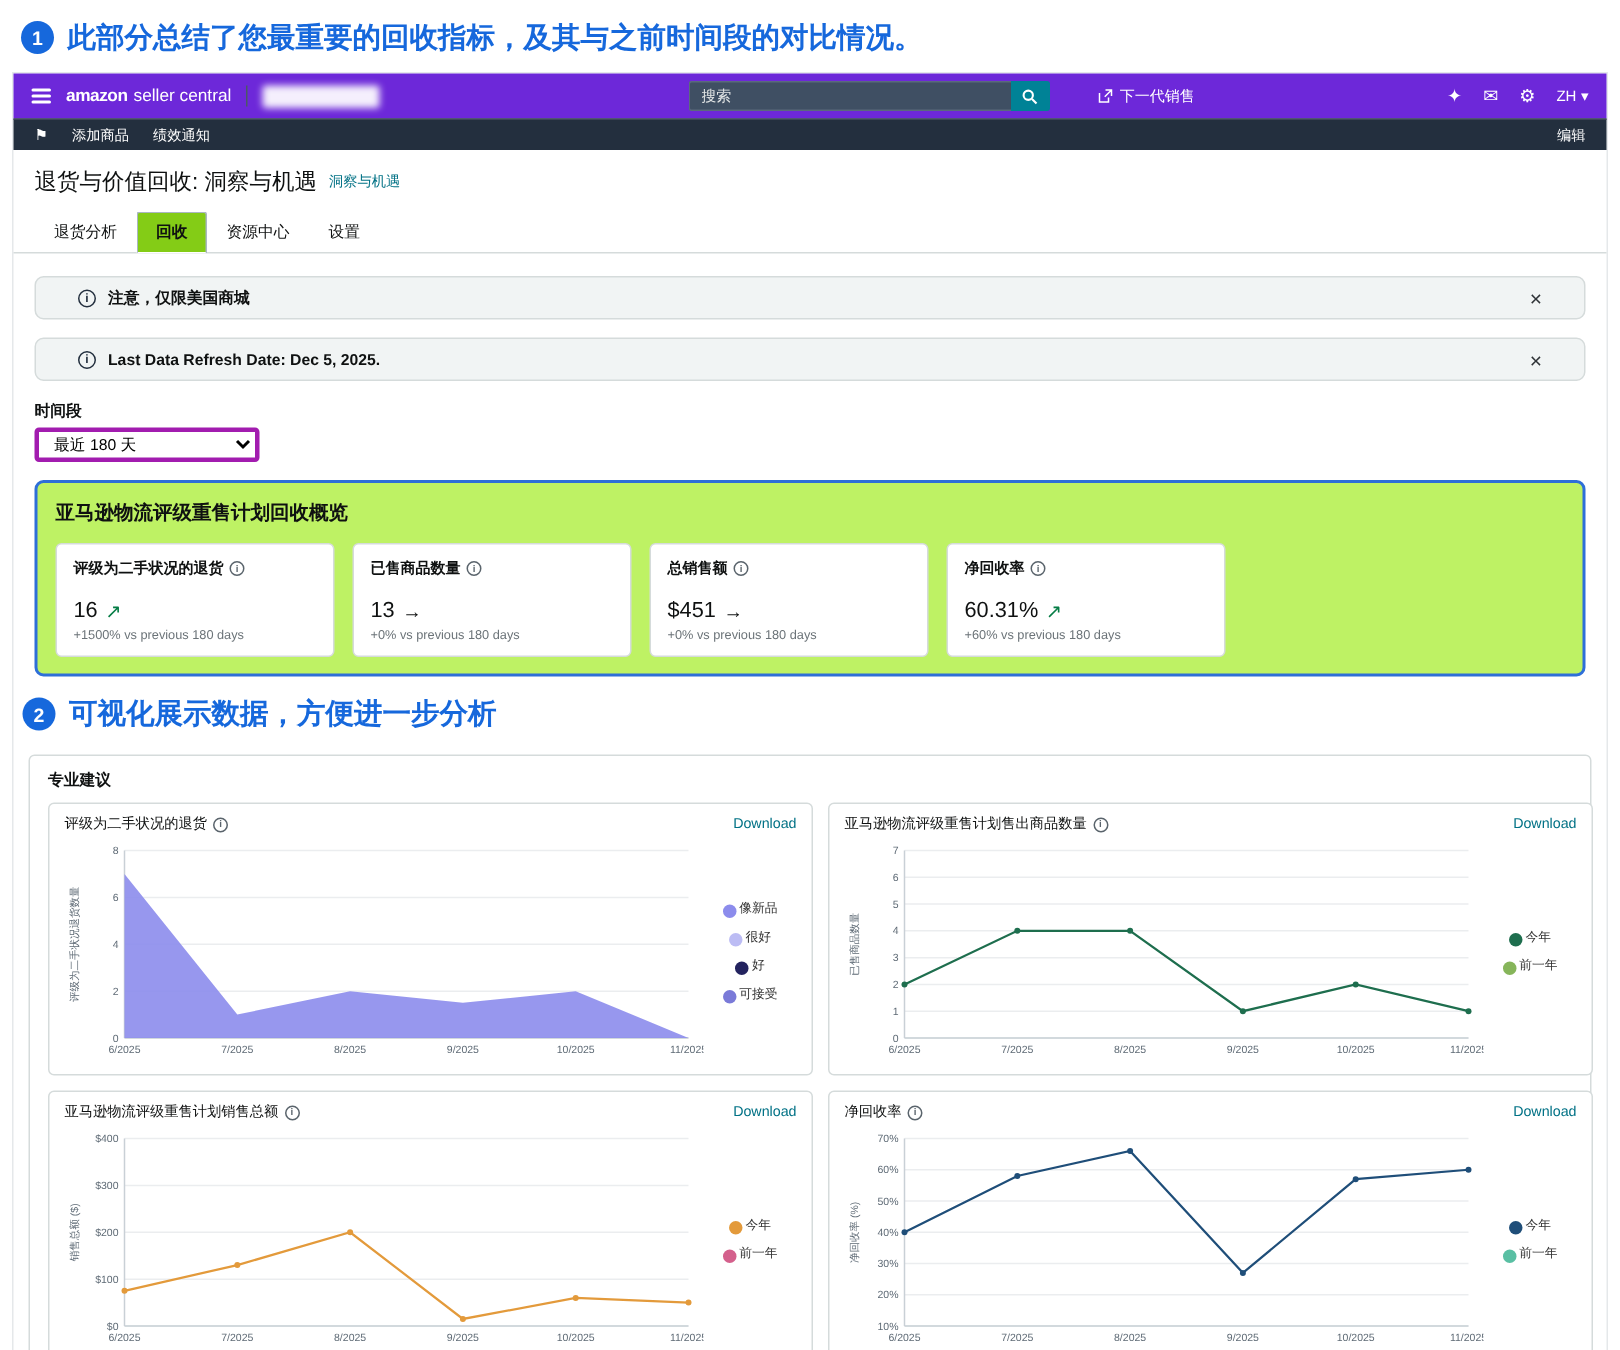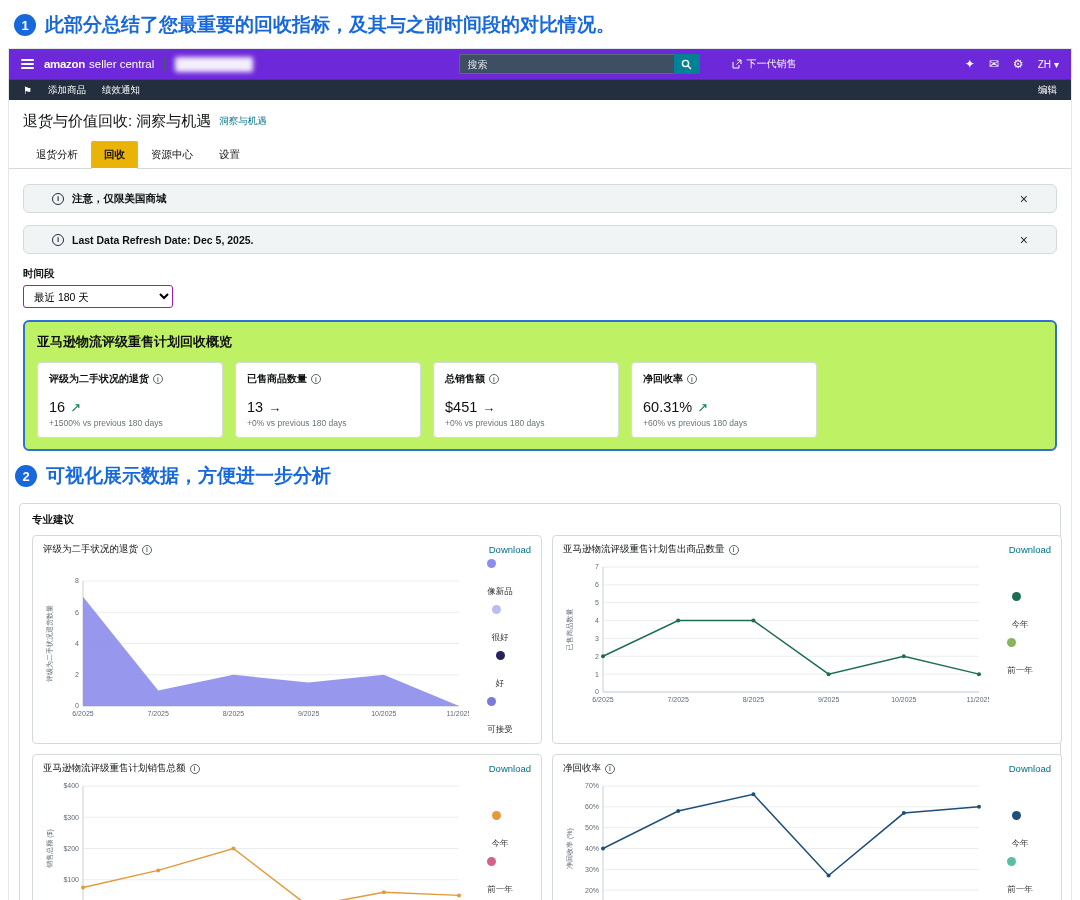--- a/index.html
+++ b/index.html
@@ -35,35 +35,35 @@
   .subnav .flag{font-size:10px}
   .subnav a{color:#fff;text-decoration:none;cursor:pointer}
   .subnav .right{margin-left:auto}
 
   
   .pagehead{padding:12px 14px 4px;display:flex;align-items:flex-start;gap:8px}
   .page-title{font-size:15px;font-weight:normal}
   .learn{font-size:9.5px;color:#007185;margin-top:3px;cursor:pointer;text-decoration:none}
   .tabs{display:flex;align-items:flex-end;padding:6px 14px 0;border-bottom:1px solid #d5dbdb}
   .tab{font-size:10.5px;padding:6px 12px;cursor:pointer;border:1px solid transparent;margin-bottom:-1px;white-space:nowrap}
-  .tab.active{border:1px solid #aab7c2;border-bottom:1px solid #fff;background:#eab308;font-weight:bold;border-radius:2px 2px 0 0}
+  .tab.active{border:1px solid #aab7c2;border-bottom:1px solid #fff;background:#84cc16;font-weight:bold;border-radius:2px 2px 0 0}
 
   
   .alert{margin:12px 14px 0;background:#f1f4f4;border:1px solid #d5dbdb;border-radius:6px;height:29px;display:flex;align-items:center;padding:0 28px;gap:8px}
   .alert.first{margin-top:15px}
   .alert .txt{font-size:10.5px;font-weight:bold}
   .close{margin-left:auto;cursor:pointer;color:#2f3337;font-size:14px;line-height:1}
   .close::before{content:"×"}
   .info-i{width:12px;height:12px;border:1.2px solid #232f3e;color:#232f3e;border-radius:50%;display:inline-flex;align-items:center;justify-content:center;font-size:8px;font-weight:bold;flex:none}
   .info-i::before{content:"i"}
 
   
   .time{margin:13px 14px 0}
   .time .lbl{font-size:10.5px;font-weight:bold;margin-bottom:4px}
-  .time select{width:150px;height:23px;font-size:10.5px;border:1px solid #a21caf;border-radius:3px;background:#fff;padding:0 6px;font-family:inherit}
+  .time select{width:150px;height:23px;font-size:10.5px;border:3px solid #a21caf;border-radius:3px;background:#fff;padding:0 6px;font-family:inherit}
 
   
   .overview{margin:12px 14px 0;border:2px solid #2e6fd8;border-radius:6px;padding:11px 12px;background:#bef264}
   .overview h2{font-size:13px;margin-bottom:11px}
   .cards{display:flex;gap:12px}
   .card{width:186px;border:1px solid #d5dbdb;border-radius:4px;padding:9px 11px;min-height:76px;background:#fff}
   .card .ct{font-size:10px;font-weight:bold;display:flex;align-items:center;gap:4px}
   .card .info-i,.cc-title .info-i{width:10px;height:10px;font-size:6.5px;border-color:#5a646c;color:#5a646c}
   .card .cv{font-size:14.5px;font-weight:normal;margin-top:13px;display:flex;align-items:center;gap:5px}
   .trend{font-size:13px;line-height:1}
@@ -75,21 +75,21 @@
   .charts-sec{margin:5px 10px 8px;border:1px solid #d5dbdb;border-radius:4px;background:#fff;padding:9px 12px}
   .sec-lbl{font-size:10.5px;font-weight:bold;margin-bottom:8px}
   .cgrid{display:grid;grid-template-columns:1fr 1fr;gap:10px}
   .cc-card{border:1px solid #d5dbdb;border-radius:4px;padding:7px 10px;background:#fff}
   .cc-head{display:flex;justify-content:space-between;align-items:center;margin-bottom:3px}
   .cc-title{font-size:9.5px;display:flex;align-items:center;gap:4px}
   .dl{font-size:9.5px;color:#007185;cursor:pointer;text-decoration:none}
   .cc-body{display:flex;align-items:center}
   .cc-body svg{flex:none}
   .legend{width:62px;display:flex;flex-direction:column;align-items:center;justify-content:center;gap:7px}
-  .lg-item{display:flex;flex-direction:column;align-items:flex-start;gap:18px;font-size:8.5px;color:#333;cursor:pointer}
+  .lg-item{display:flex;flex-direction:row;align-items:flex-end;gap:2px;font-size:8.5px;color:#333;cursor:pointer}
   .lg-dot{width:9px;height:9px;border-radius:50%;display:block}
   svg .tick{font-size:7px;fill:#5f6b76;font-family:"Liberation Sans",sans-serif}
 </style>
 </head>
 <body>
 
 <div class="note">
   <span class="badge">1</span>
   <span>此部分总结了您最重要的回收指标，及其与之前时间段的对比情况。</span>
 </div>

